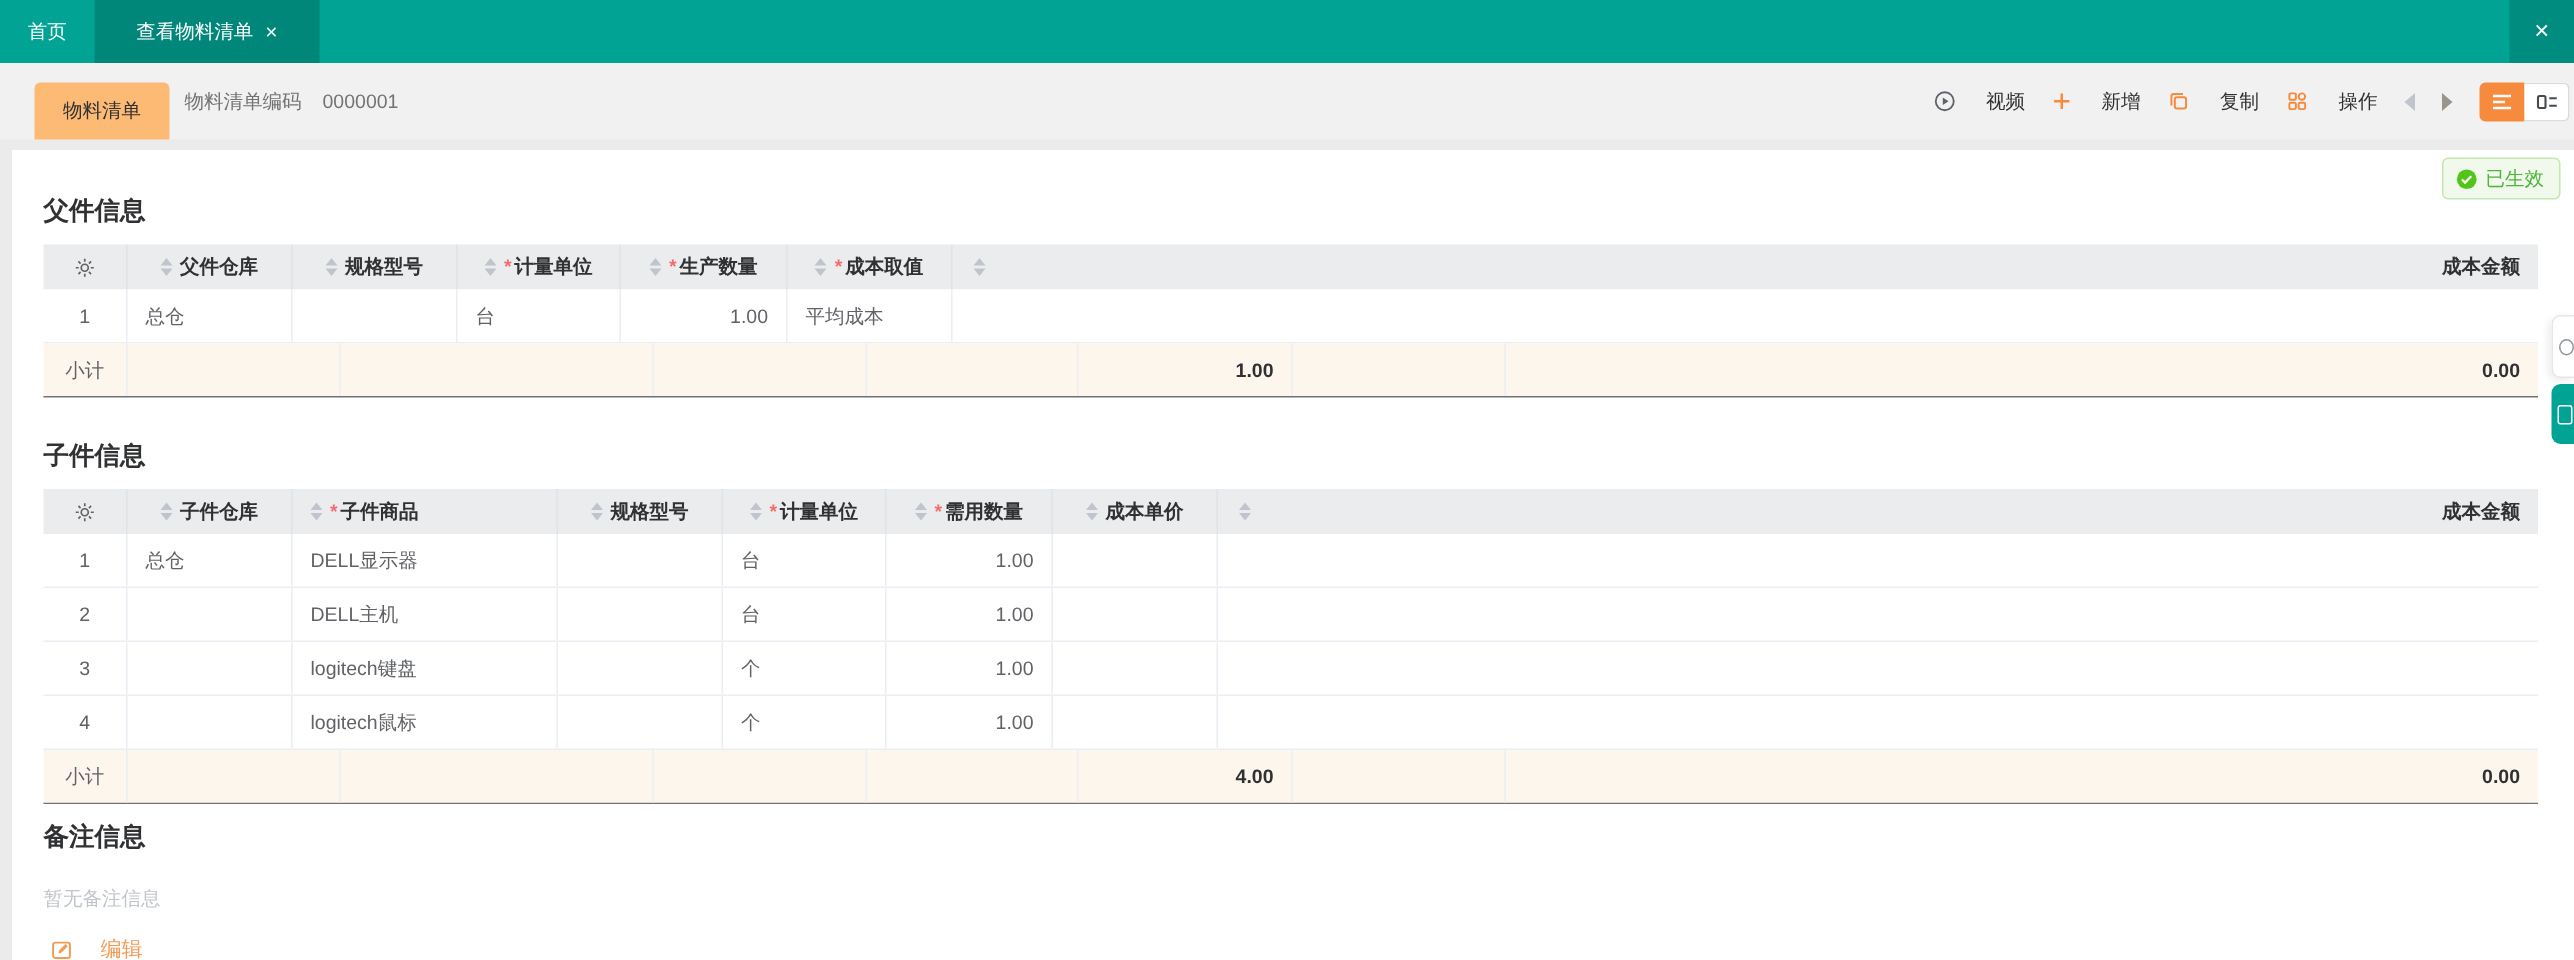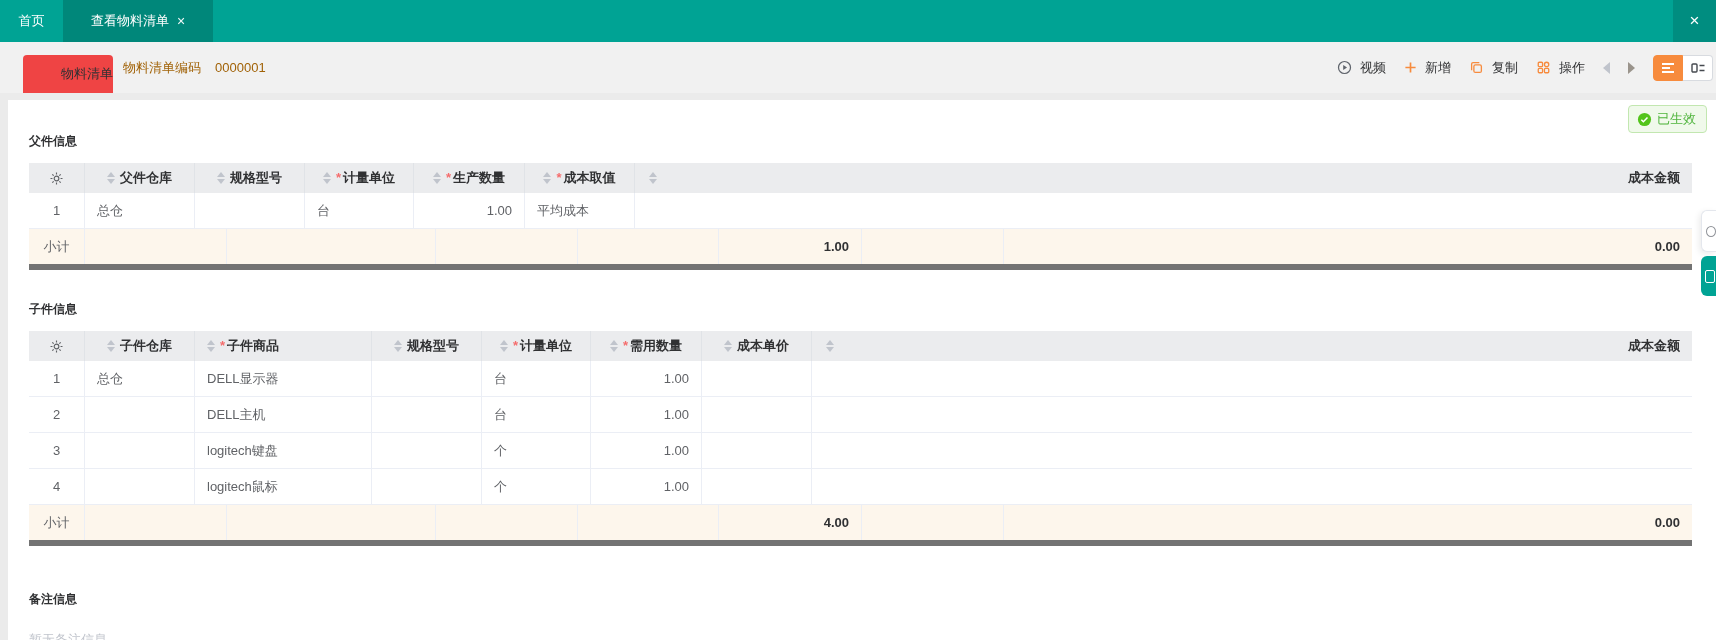--- a/index.html
+++ b/index.html
@@ -10,42 +10,42 @@
   
   .topbar { height:42px; background:#00A394; display:flex; align-items:stretch; color:#fff; font-size:13px; }
   .tab-home { width:63px; display:flex; align-items:center; justify-content:center; cursor:pointer; }
   .tab-active { width:150px; background:#00877A; display:flex; align-items:center; justify-content:center; gap:8px; cursor:pointer; }
   .tab-active .tab-close { font-size:14px; line-height:1; opacity:.95; cursor:pointer; }
   .topbar-spacer { flex:1; }
   .topbar-close { width:43px; background:#008D80; display:flex; align-items:center; justify-content:center; font-size:17px; cursor:pointer; }
 
   
   .toolbar { height:51px; background:#F1F1F1; display:flex; align-items:center; padding:0 3px 0 23px; }
-  .doc-tab { align-self:flex-end; height:38px; width:90px; background:#ef4444; border-radius:4px 4px 0 0; display:flex; align-items:center; justify-content:flex-end; font-size:13px; color:#303133; cursor:pointer; }
-  .code { margin-left:10px; font-size:13px; color:#a16207; display:flex; align-items:center; }
+  .doc-tab { align-self:flex-end; height:38px; width:90px; background:#fdba74; border-radius:4px 4px 0 0; display:flex; align-items:center; justify-content:center; font-size:13px; color:#303133; cursor:pointer; }
+  .code { margin-left:10px; font-size:13px; color:#737373; display:flex; align-items:center; }
   .code .code-value { margin-left:14px; }
   .tb-right { margin-left:auto; display:flex; align-items:center; gap:18px; }
-  .tb-btn { display:flex; align-items:center; gap:8px; font-size:13px; color:#303133; cursor:pointer; background:none; border:none; font-family:inherit; }
+  .tb-btn { display:flex; align-items:center; gap:20px; font-size:13px; color:#303133; cursor:pointer; background:none; border:none; font-family:inherit; }
   .tb-btn svg { display:block; }
   .chev { width:0; height:0; border-top:6px solid transparent; border-bottom:6px solid transparent; cursor:pointer; }
   .chev.left  { border-right:7px solid #C0C4CC; }
   .chev.right { border-left:7px solid #9B9differ; border-left:7px solid #9A948C; }
   .segmented { display:flex; }
   .seg-btn { width:30px; height:26px; display:flex; align-items:center; justify-content:center; cursor:pointer; }
   .seg-btn.active { background:#F78B3D; border:1px solid #F78B3D; border-radius:4px 0 0 4px; }
   .seg-btn.plain  { background:#fff; border:1px solid #D8DBE0; border-left:none; border-radius:0 4px 4px 0; }
 
   
   .content { position:relative; margin:7px 0 0 8px; width:1708px; height:623px; background:#fff; padding:0 24px 0 21px; }
   .badge { position:absolute; top:5px; right:9px; height:28px; padding:0 10px 0 8px; display:flex; align-items:center; gap:5px; background:#F0F9EB; border:1px solid #C2E7B0; border-radius:4px; font-size:13px; color:#4FB43C; }
 
-  .section-title { font-size:12px; font-weight:700; color:#303133; line-height:22px; }
+  .section-title { font-size:17px; font-weight:700; color:#303133; line-height:22px; }
   .st-parent { padding-top:30px; }
   .st-child  { padding-top:28px; }
-  .grid { margin-top:11px; width:1663px; border-bottom:6px solid #737373; }
+  .grid { margin-top:11px; width:1663px; border-bottom:1px solid #737373; }
   .tr { display:flex; border-bottom:1px solid #EBEEF5; background:#fff; }
   .tr:last-child { border-bottom:none;gap:32px; }
   .thead { background:#EBECEE; border-bottom:none; }
   .subtotal { background:#FDF6EC; }
   .th,.td { display:flex; align-items:center; font-size:13px; overflow:hidden; white-space:nowrap; }
   .th { height:30px; font-weight:700; color:#303133; border-right:1px solid #E0E3E7; justify-content:center; }
   .td { height:35px; color:#606266; border-right:1px solid #EBEEF5; padding:0 12px; }
   .c0{width:56px} .c1{width:110px} .c2{width:177px} .c3{width:110px} .c4{width:109px} .c5{width:111px} .c6{width:110px} .c7{flex:1}
   .th.c2 { justify-content:flex-start; padding-left:12px; }
   .th.c7 { justify-content:space-between; padding:0 12px 0 14px; border-right:none; }
@@ -53,21 +53,21 @@
   .td.c5 { justify-content:flex-end; }
   .td.c7 { justify-content:flex-end; border-right:none; }
   .num-strong { font-weight:700; color:#303133; }
   .sort { display:inline-flex; flex-direction:column; gap:2px; margin-right:5px; }
   .sort i { width:0; height:0; border-left:4px solid transparent; border-right:4px solid transparent; }
   .sort .up { border-bottom:5px solid #C0C4CC; }
   .sort .dn { border-top:5px solid #C0C4CC; }
   .req { color:#F56C6C; margin-right:2px; }
 
   
-  .remark-title { padding-top:27px;margin-top:15px; }
+  .remark-title { padding-top:11px; }
   .remark-empty { margin-top:21px; font-size:13px; color:#C0C4CC; }
   .edit-btn { margin-top:16px; margin-left:4px; display:inline-flex; align-items:center; gap:18px; font-size:14px; color:#F39A54; background:none; border:none; cursor:pointer; font-family:inherit; }
 
   
   .float-white { position:absolute; top:210px; right:0; width:15px; height:42px; background:#fff; border:1px solid #E4E7ED; border-right:none; border-radius:6px 0 0 6px; box-shadow:-2px 2px 6px rgba(0,0,0,.08); display:flex; align-items:center; justify-content:flex-start; padding-left:4px; }
   .float-white .ring { width:11px; height:11px; border:1.5px solid #909399; border-radius:50%; }
   .float-teal { position:absolute; top:256px; right:0; width:15px; height:40px; background:#00A394; border-radius:6px 0 0 6px; display:flex; align-items:center; padding-left:4px; }
   .float-teal .doc { width:10px; height:13px; border:1.5px solid #fff; border-radius:2px; }
 </style>
 </head>

